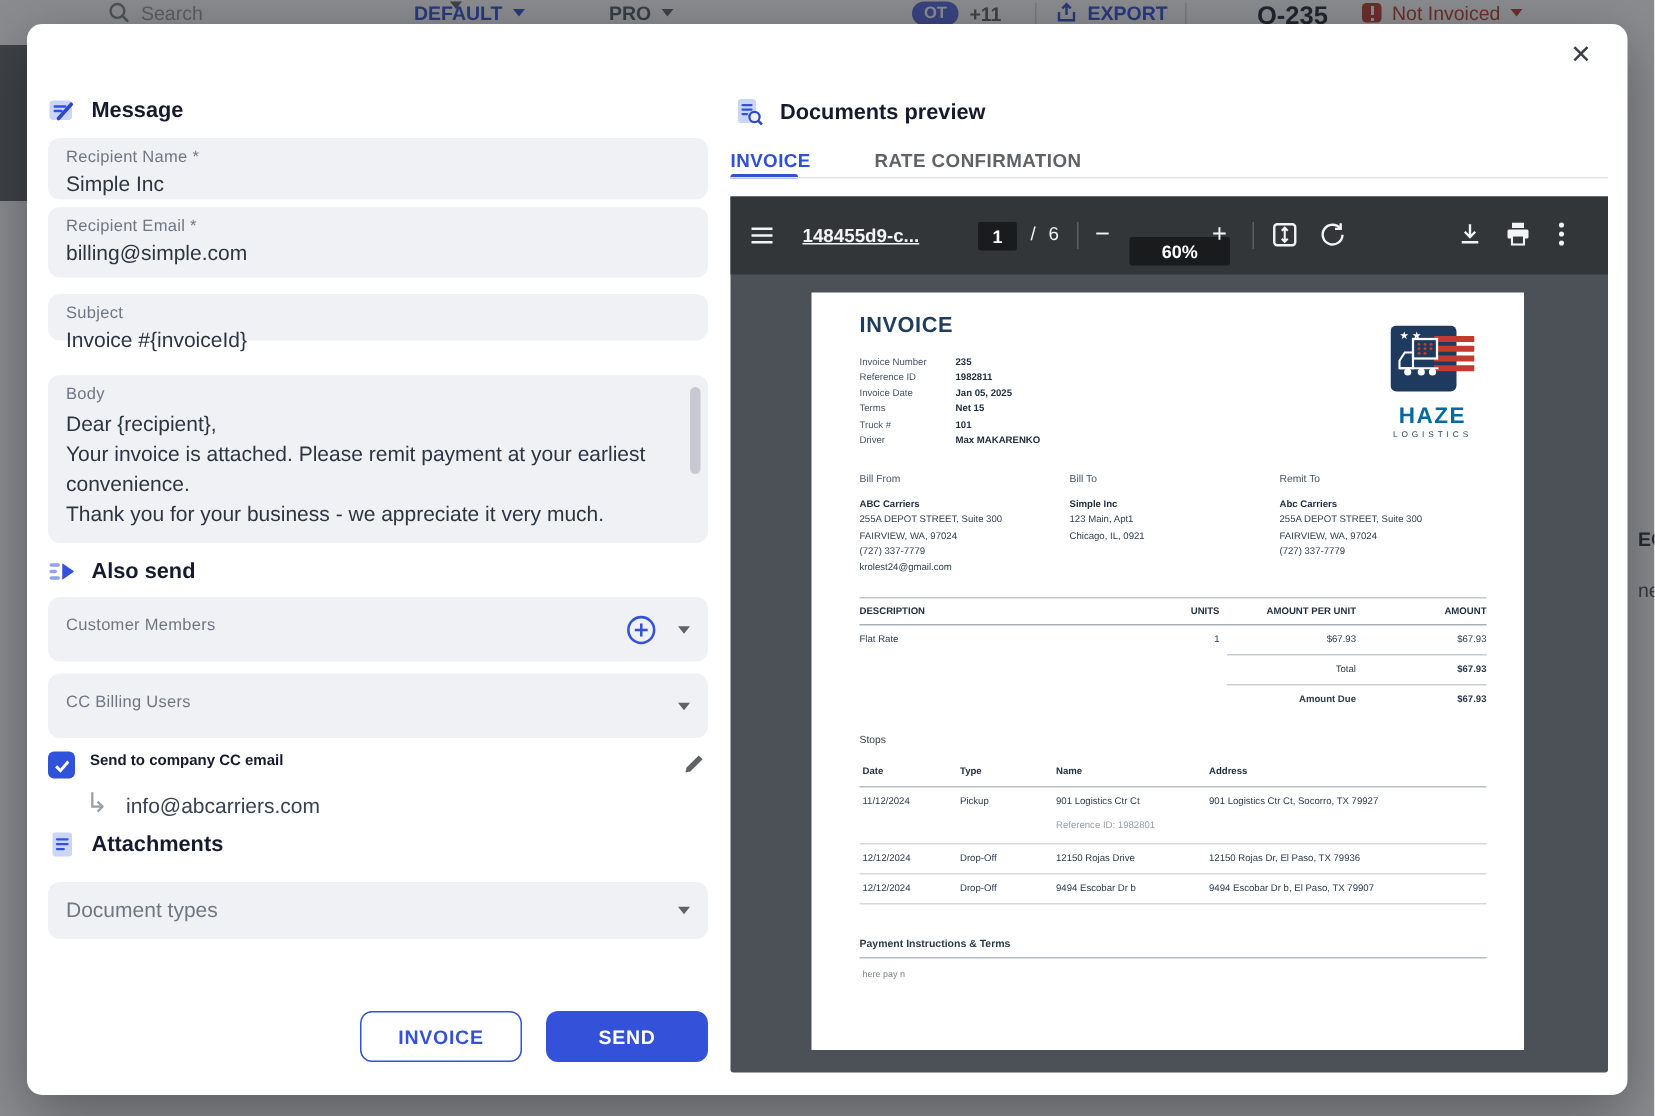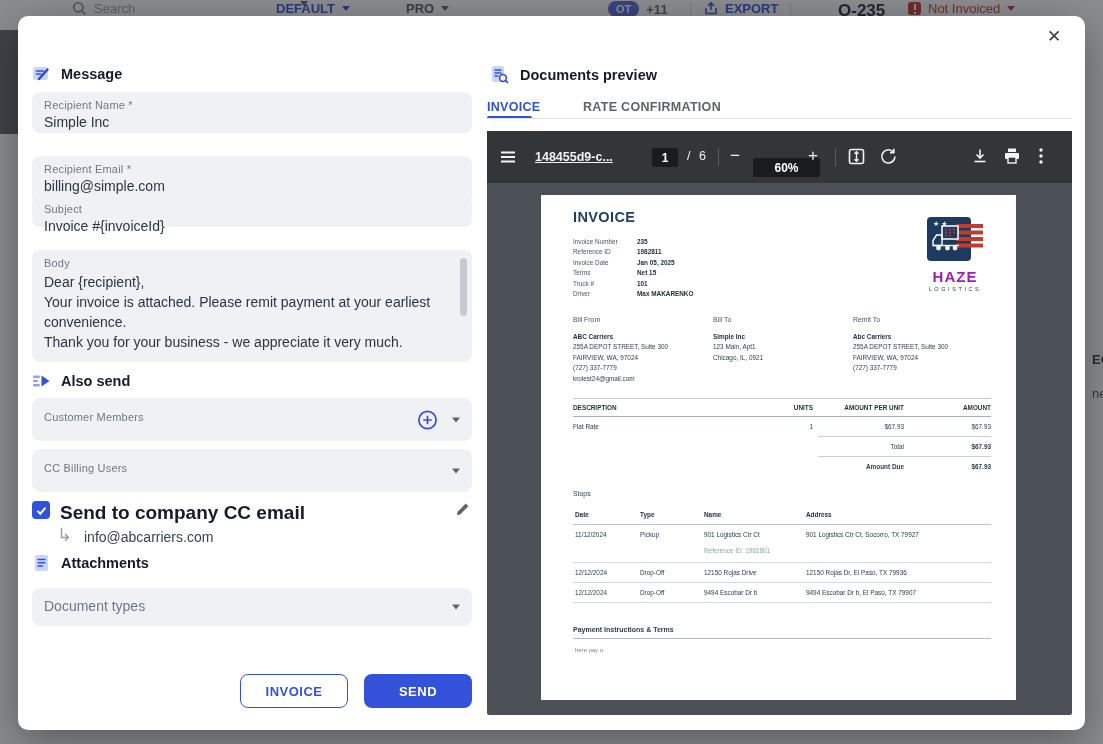--- a/index.html
+++ b/index.html
@@ -25,21 +25,21 @@
   .mclose{position:absolute;right:20px;top:9px;width:22px;height:22px;font-size:17px;color:#3c4043;
           display:flex;align-items:center;justify-content:center;cursor:pointer;}
   .sec-h{position:absolute;display:flex;align-items:center;gap:10px;font-size:14.5px;font-weight:700;color:#151b2c;}
   .field{position:absolute;left:14px;width:440px;background:#f0f1f4;border-radius:8px;padding:7px 12px 0 12px;box-sizing:border-box;}
   .flabel{display:block;font-size:11px;color:#6f7686;letter-spacing:.2px;}
   .fvalue{display:block;font-size:14px;color:#2d3442;margin-top:3px;}
   .fbody{white-space:pre-line;line-height:20px;}
   .ficons{position:absolute;right:12px;top:50%;transform:translateY(-50%);display:flex;align-items:center;gap:14px;}
   .scrollthumb{position:absolute;right:5px;top:8px;width:7px;height:58px;border-radius:4px;background:#c6c9d0;}
   .chk{position:absolute;left:14px;width:18px;height:18px;border-radius:4px;background:#2f53d8;display:flex;align-items:center;justify-content:center;}
-  .chklabel{position:absolute;left:42px;font-size:19px;font-weight:700;color:#151b2c;}
+  .chklabel{position:absolute;left:42px;font-size:10px;font-weight:700;color:#151b2c;}
   .retarrow{position:absolute;font-size:18px;color:#9aa0a6;}
   .ccemail{position:absolute;font-size:14px;color:#394252;}
   .btn{position:absolute;width:108px;height:34px;border-radius:8px;font-size:13px;font-weight:700;letter-spacing:.5px;
        display:flex;align-items:center;justify-content:center;box-sizing:border-box;cursor:pointer;}
   .btn.ghost{border:1px solid #3452d9;color:#3452d9;background:#fff;}
   .btn.primary{background:#3452d9;color:#fff;}
   
   .tab{position:absolute;font-size:12.5px;font-weight:600;letter-spacing:.3px;cursor:pointer;}
   .tab.active{color:#3051d3;} .tab.idle{color:#5f6368;}
   .tabline{position:absolute;height:3px;border-radius:2px 2px 0 0;background:#3051d3;}
@@ -50,21 +50,21 @@
   .vname{font-size:12.5px;font-weight:600;text-decoration:underline;}
   .vbox{background:#191b1d;color:#fff;font-size:12px;font-weight:600;display:flex;align-items:center;justify-content:center;border-radius:2px;}
   .vsep{position:absolute;top:17px;width:1px;height:18px;background:#5a5e63;}
   .vplus{font-size:17px;font-weight:400;}
   
   .page{position:absolute;left:54px;top:64px;width:475px;height:505px;background:#fff;color:#2b3b4d;}
   .p-title{position:absolute;left:32px;top:14px;font-size:14.5px;font-weight:800;color:#1f3d5c;letter-spacing:.4px;}
   .p-meta{position:absolute;left:32px;top:42px;font-size:6.4px;line-height:10.4px;}
   .p-meta .r{display:flex;} .p-meta .l{width:64px;color:#46566a;} .p-meta .v{font-weight:700;color:#203040;}
   .p-logo{position:absolute;left:384px;top:22px;width:60px;text-align:center;}
-  .p-logo .nm{font-size:15px;font-weight:800;color:#a21caf;letter-spacing:1px;margin-top:1px;}
+  .p-logo .nm{font-size:15px;font-weight:800;color:#0369a1;letter-spacing:1px;margin-top:1px;}
   .p-logo .sb{font-size:5.5px;letter-spacing:2.6px;color:#1e3b5f;margin-top:1px;}
   .p-party{position:absolute;top:120px;width:136px;font-size:6.4px;line-height:10.5px;color:#33414f;}
   .p-party .hd{color:#46566a;font-size:6.9px;margin-bottom:6px;}
   .p-party .nm{font-weight:700;color:#1f2d3d;}
   .p-items{position:absolute;left:32px;right:25px;top:203px;font-size:6.4px;}
   .ih,.ir{display:grid;grid-template-columns:1fr 60px 91px 87px;}
   .ih{font-weight:700;color:#1f2d3d;border-top:1px solid #c3c8cd;border-bottom:1px solid #a9b0b7;padding:5px 0;}
   .ir{padding:6px 0;}
   .tr{text-align:right;}
   .pline{margin-left:245px;height:1px;background:#c9ced3;}
@@ -148,21 +148,21 @@
             <path d="M7 14 15.5 4.5" stroke="#2f49c4" stroke-width="2.4" stroke-linecap="round"></path>
           </svg>
       </span>
       <span>Message</span>
     </div>
 
     <div class="field" style="top:76px;height:41px">
       <span class="flabel">Recipient Name *</span>
       <span class="fvalue">Simple Inc</span>
     </div>
-    <div class="field" style="top:140px;height:47px">
+    <div class="field" style="top:122px;height:47px">
       <span class="flabel">Recipient Email *</span>
       <span class="fvalue">billing@simple.com</span>
     </div>
     <div class="field" style="top:180px;height:31px">
       <span class="flabel">Subject</span>
       <span class="fvalue">Invoice #{invoiceId}</span>
     </div>
     <div class="field" style="top:234px;height:112px;overflow:hidden">
       <span class="flabel">Body</span>
       <span class="fvalue fbody">Dear {recipient},

